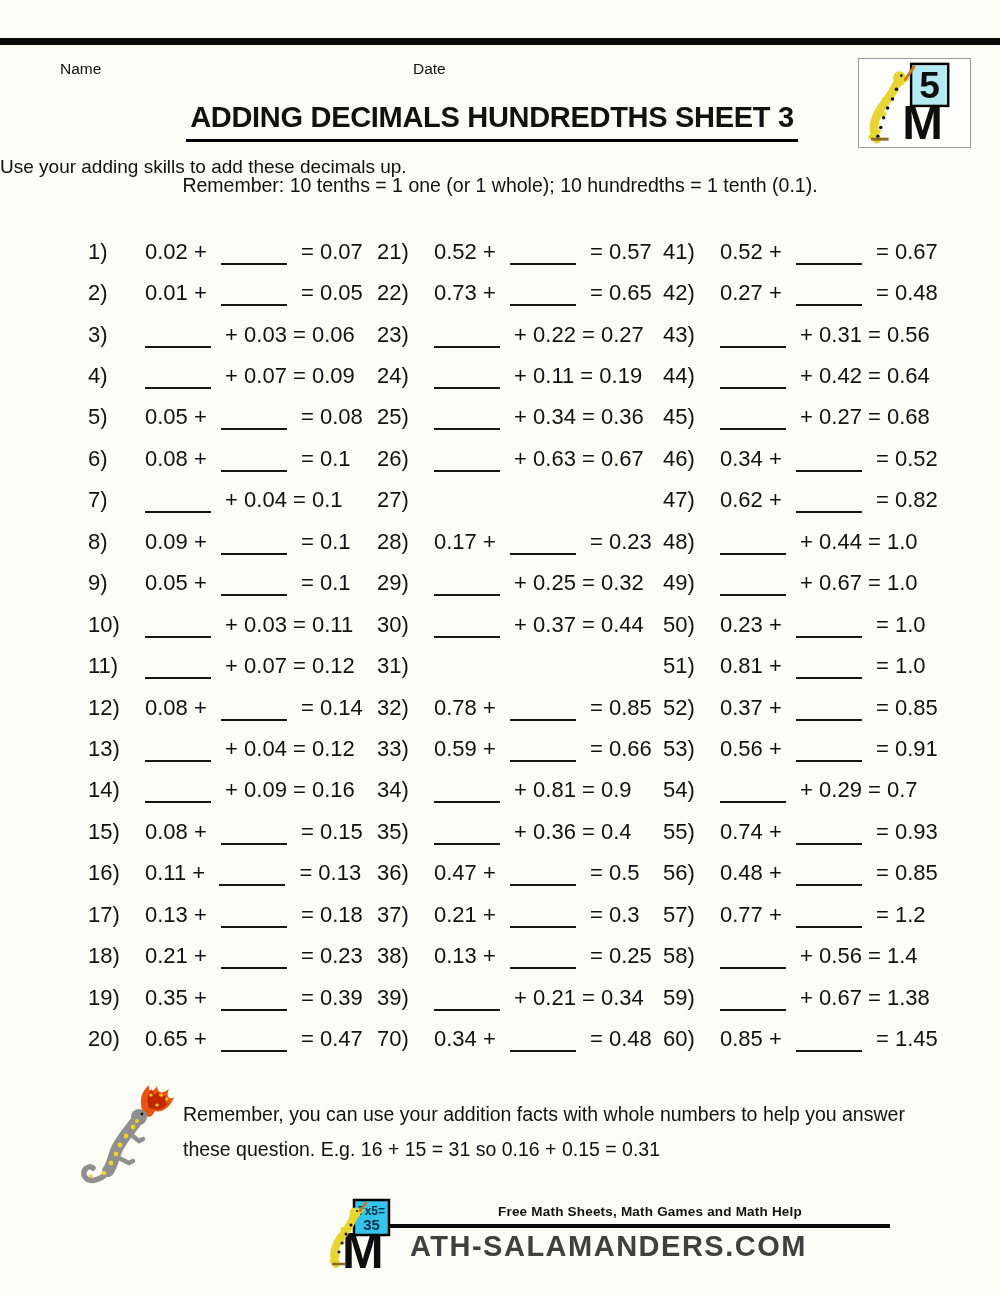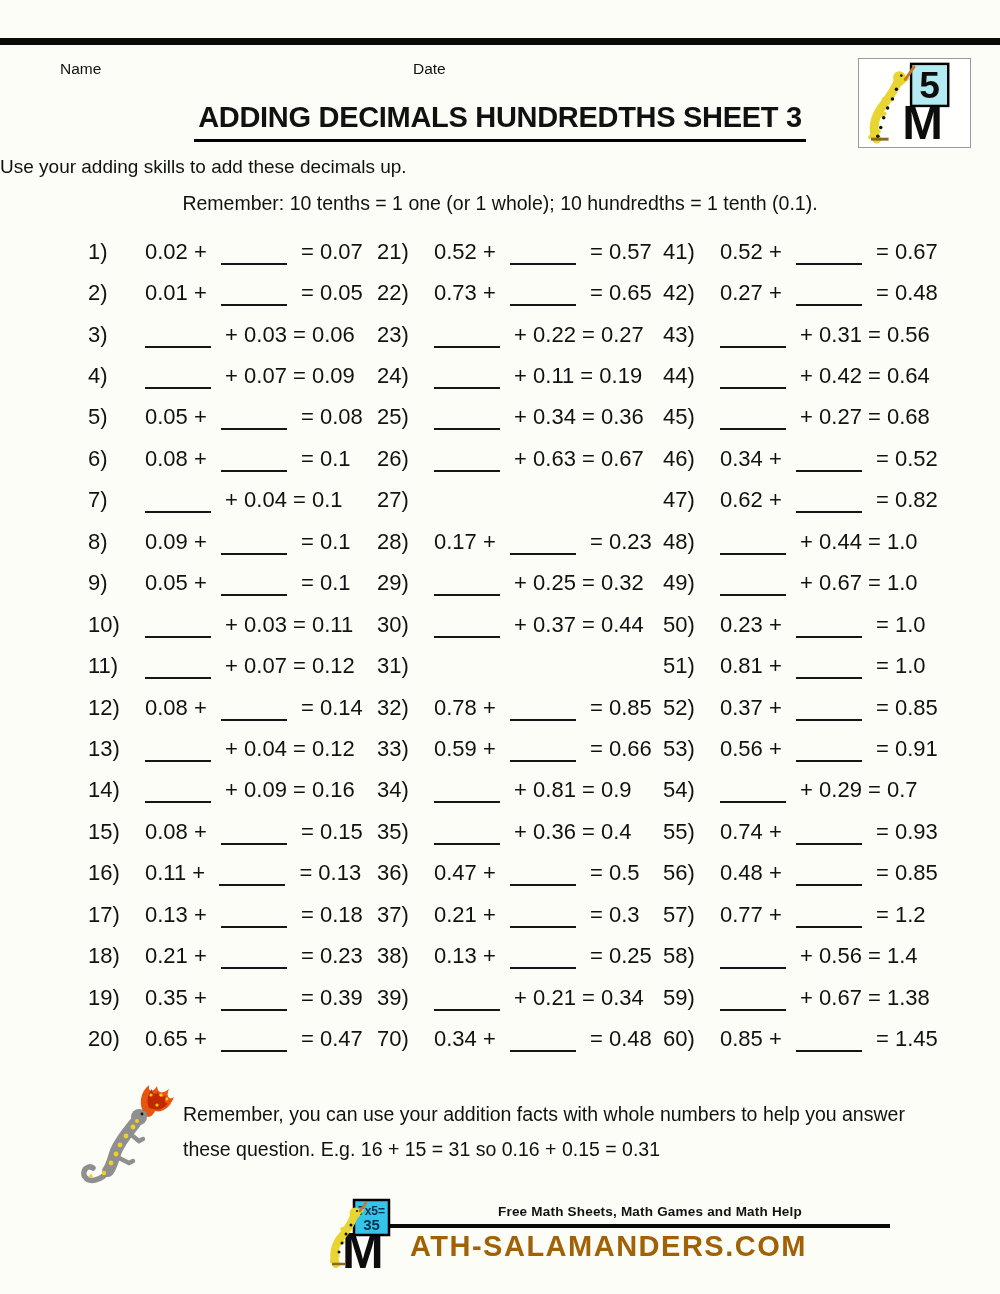--- a/index.html
+++ b/index.html
@@ -15,27 +15,27 @@
   }
   .name-label { position:absolute; left:60px; top:60px; font-size:15.5px; }
   .date-label { position:absolute; left:413px; top:60px; font-size:15.5px; }
 
   .badge {
     position:absolute; left:858px; top:58px; width:113px; height:90px;
     border:1.5px solid #9a9a9a; background:#fffffe;
   }
   .badge svg { width:100%; height:100%; display:block; }
 
-  .title-wrap { position:absolute; top:101px; left:8px; width:984px; text-align:center; }
+  .title-wrap { position:absolute; top:101px; left:0; width:984px; text-align:center; }
   .title {
     display:inline-block; font-size:29px; font-weight:700; letter-spacing:-0.3px;
     border-bottom:3px solid #000; padding:0 4px 5px 4px; white-space:nowrap;
   }
   .subtitle { position:absolute; top:156px; left:0; width:1000px; text-align:left; font-size:19px; }
-  .hint     { position:absolute; top:192px; left:0; width:1000px; text-align:center; font-size:19.5px; }
+  .hint     { position:absolute; top:174px; left:0; width:1000px; text-align:center; font-size:19.5px; }
 
   .problems {
     position:absolute; top:231px; left:88px; width:890px;
     display:grid; grid-template-columns:289px 286px 305px;
     grid-template-rows:repeat(20, 41.45px); grid-auto-flow:column;
   }
   .prob { display:flex; align-items:center; font-size:22px; }
   .pnum { width:57px; flex:none; }
   .pexpr { white-space:nowrap; }
   .blank {
@@ -47,21 +47,21 @@
   .note { position:absolute; top:1083px; left:77px; width:870px; display:flex; }
   .note .fire-svg { width:100px; height:104px; flex:none; }
   .note-text { font-size:19.5px; line-height:35px; width:740px; margin:14px 0 0 6px; }
 
   .footer { position:absolute; left:330px; top:1198px; width:560px; height:80px; }
   .f-logo { position:absolute; left:0; top:0; width:76px; height:74px; }
   .f-logo svg { width:100%; height:100%; display:block; }
   .f-content { margin-left:80px; }
   .f-tagline { font-size:13.5px; font-weight:700; text-align:center; letter-spacing:0.2px; padding-top:6px; }
   .f-rule { height:3.5px; background:#0a0a0a; margin:5px 0 2px -46px; }
-  .f-site { font-size:29px; font-weight:700; letter-spacing:1.5px; white-space:nowrap; color:#a16207; }
+  .f-site { font-size:29px; font-weight:700; letter-spacing:1.5px; white-space:nowrap; color:#404040; }
 </style>
 </head>
 <body>
 
 <div class="top-rule"></div>
 <div class="name-label">Name</div>
 <div class="date-label">Date</div>
 
 <div class="badge">
   <svg viewBox="0 0 113 90">

